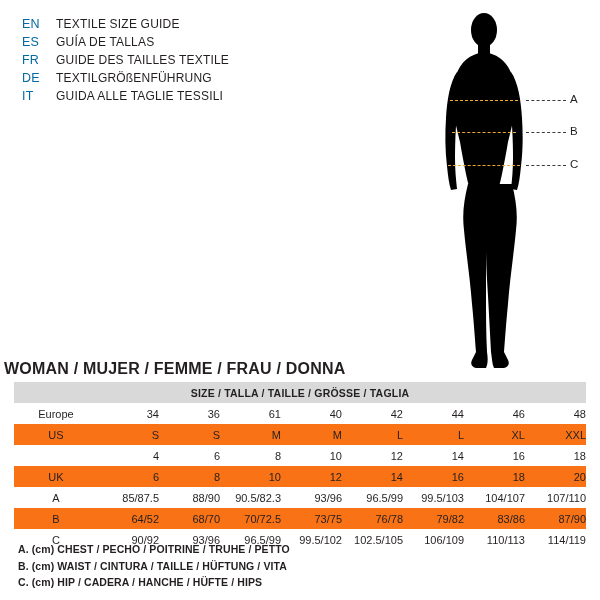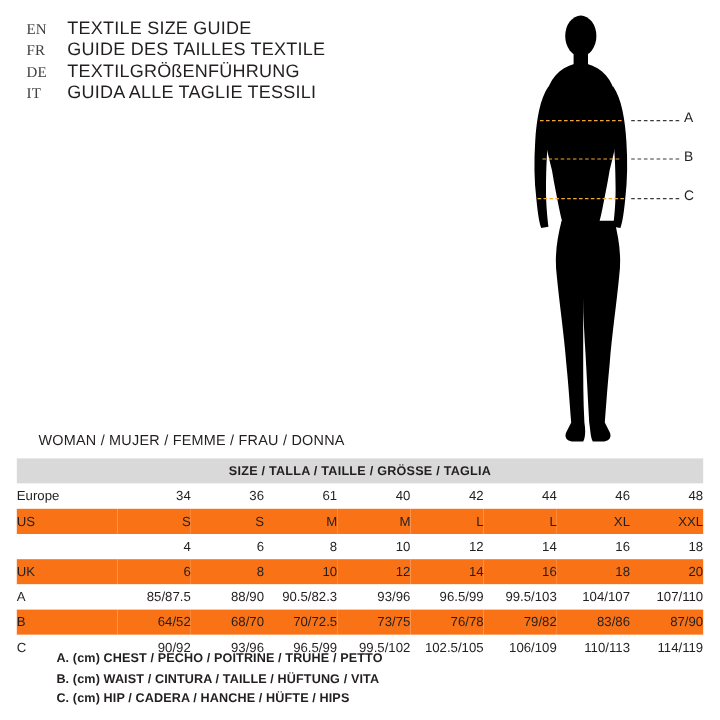--- a/index.html
+++ b/index.html
@@ -26,25 +26,24 @@
   .lang-row {
     display: flex;
     align-items: baseline;
     height: 18px;
     line-height: 18px;
   }
   .lang-code {
     width: 34px;
     font-size: 12.5px;
     letter-spacing: 0.2px;
-    color: #404040;
-    font-family: Liberation Serif, serif;
+    color: #0369a1;
   }
   .lang-title {
-    font-size: 15px;
+    font-size: 12px;
     letter-spacing: 0.2px;
     color: #231f20;
   }
 
   
   .figure-area {
     position: absolute;
     left: 420px;
     top: 8px;
     width: 175px;
@@ -63,24 +62,24 @@
   .measure-label {
     position: absolute;
     font-size: 11.5px;
     color: #231f20;
     font-family: "Liberation Sans", sans-serif;
   }
 
   
   .woman-title {
     position: absolute;
-    left: 32px;
+    left: 4px;
     top: 360px;
-    font-size: 12px;
-    font-weight: normal;
+    font-size: 16px;
+    font-weight: bold;
     letter-spacing: 0.2px;
     color: #231f20;
   }
 
   table.size-table {
     position: absolute;
     left: 14px;
     top: 382px;
     width: 572px;
     border-collapse: collapse;
@@ -98,47 +97,51 @@
     letter-spacing: 0.2px;
     padding-left: 6px;
     text-align: center;
   }
   .row-shade td { background: #f97316; }
   .row-plain td { background: #ffffff; }
 
   td.lbl {
     width: 84px;
     padding-left: 6px;
-    text-align: left;
+    text-align: center;
   }
   td.val {
     text-align: right;
     width: 61px;
   }
 
   
   .legend {
     position: absolute;
     left: 18px;
     top: 541px;
     font-size: 10.5px;
     font-weight: bold;
     letter-spacing: 0.1px;
     line-height: 16.5px;
     color: #231f20;
   }
-  .legend div { white-space: nowrap; margin-left: 29px; }
+  .legend div { white-space: nowrap; }
 </style>
 </head>
 <body>
 
 <div class="lang-block">
   <div class="lang-row">
     <span class="lang-code">EN</span>
     <span class="lang-title">TEXTILE SIZE GUIDE</span>
+  </div>
+  <div class="lang-row">
+    <span class="lang-code">ES</span>
+    <span class="lang-title">GUÍA DE TALLAS</span>
   </div>
   <div class="lang-row">
     <span class="lang-code">FR</span>
     <span class="lang-title">GUIDE DES TAILLES TEXTILE</span>
   </div>
   <div class="lang-row">
     <span class="lang-code">DE</span>
     <span class="lang-title">TEXTILGRÖßENFÜHRUNG</span>
   </div>
   <div class="lang-row">

